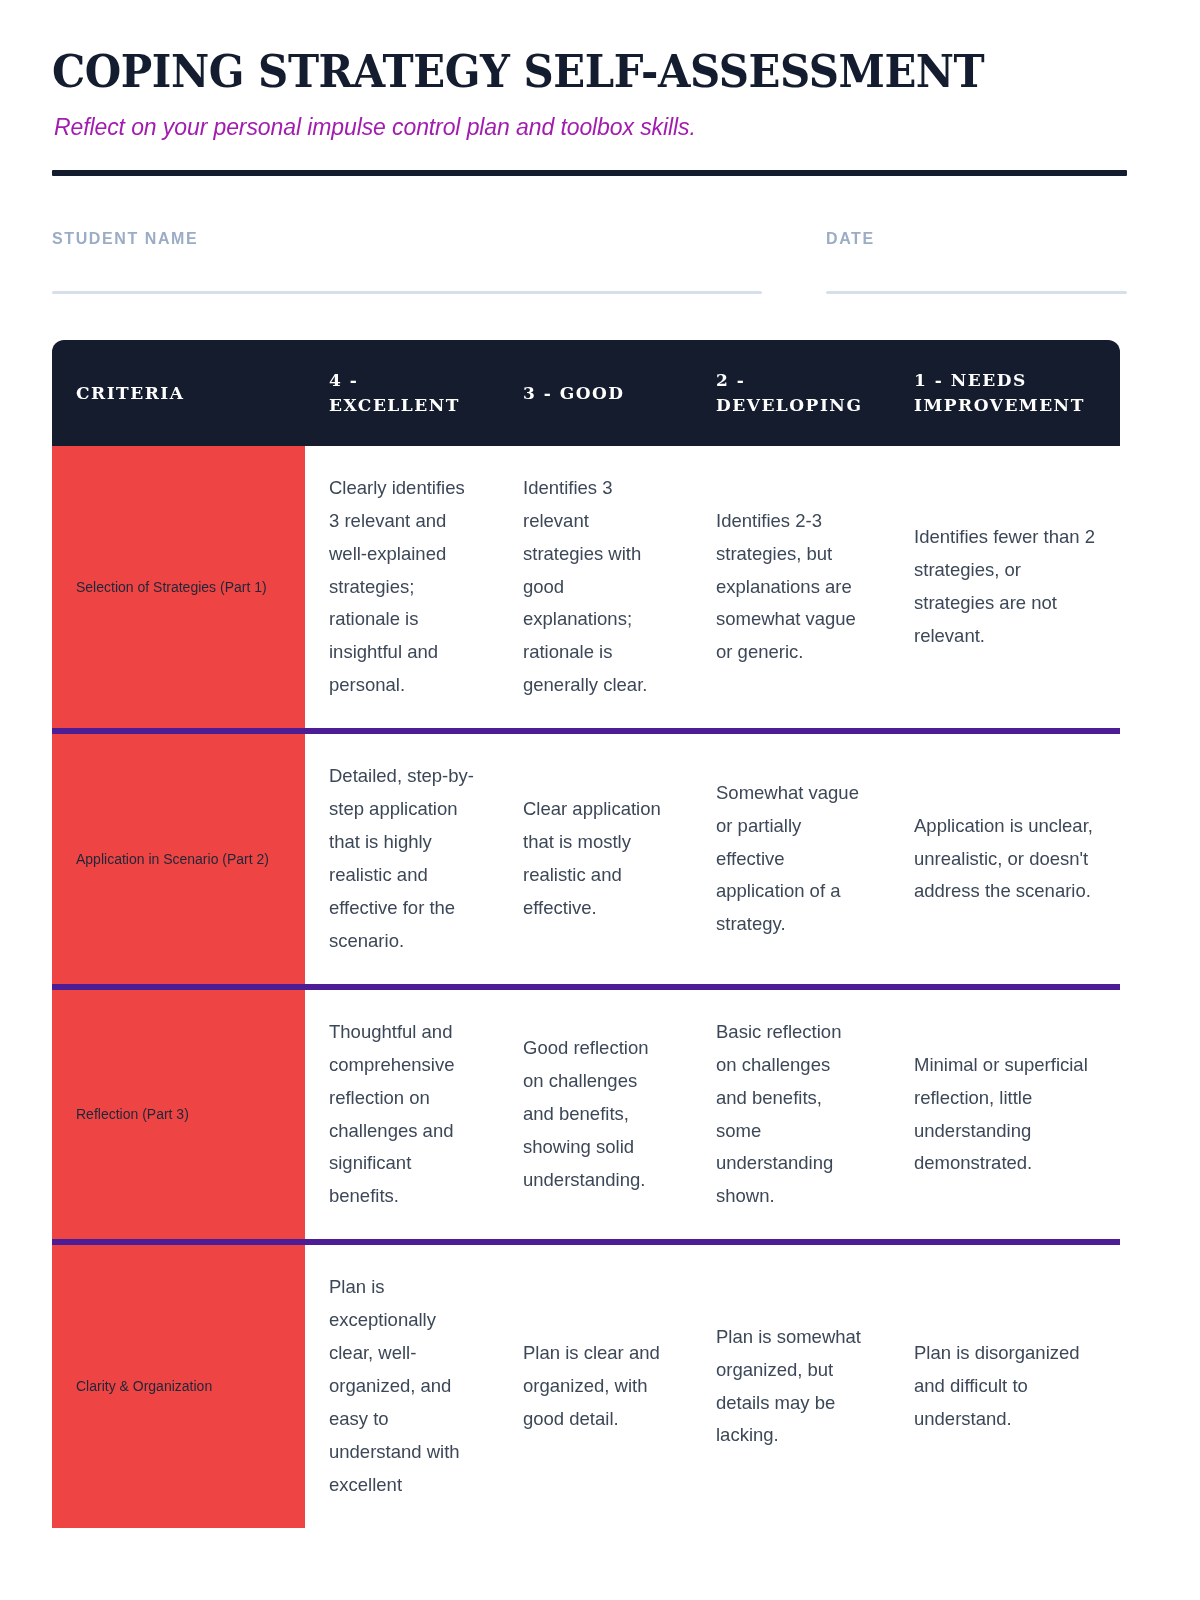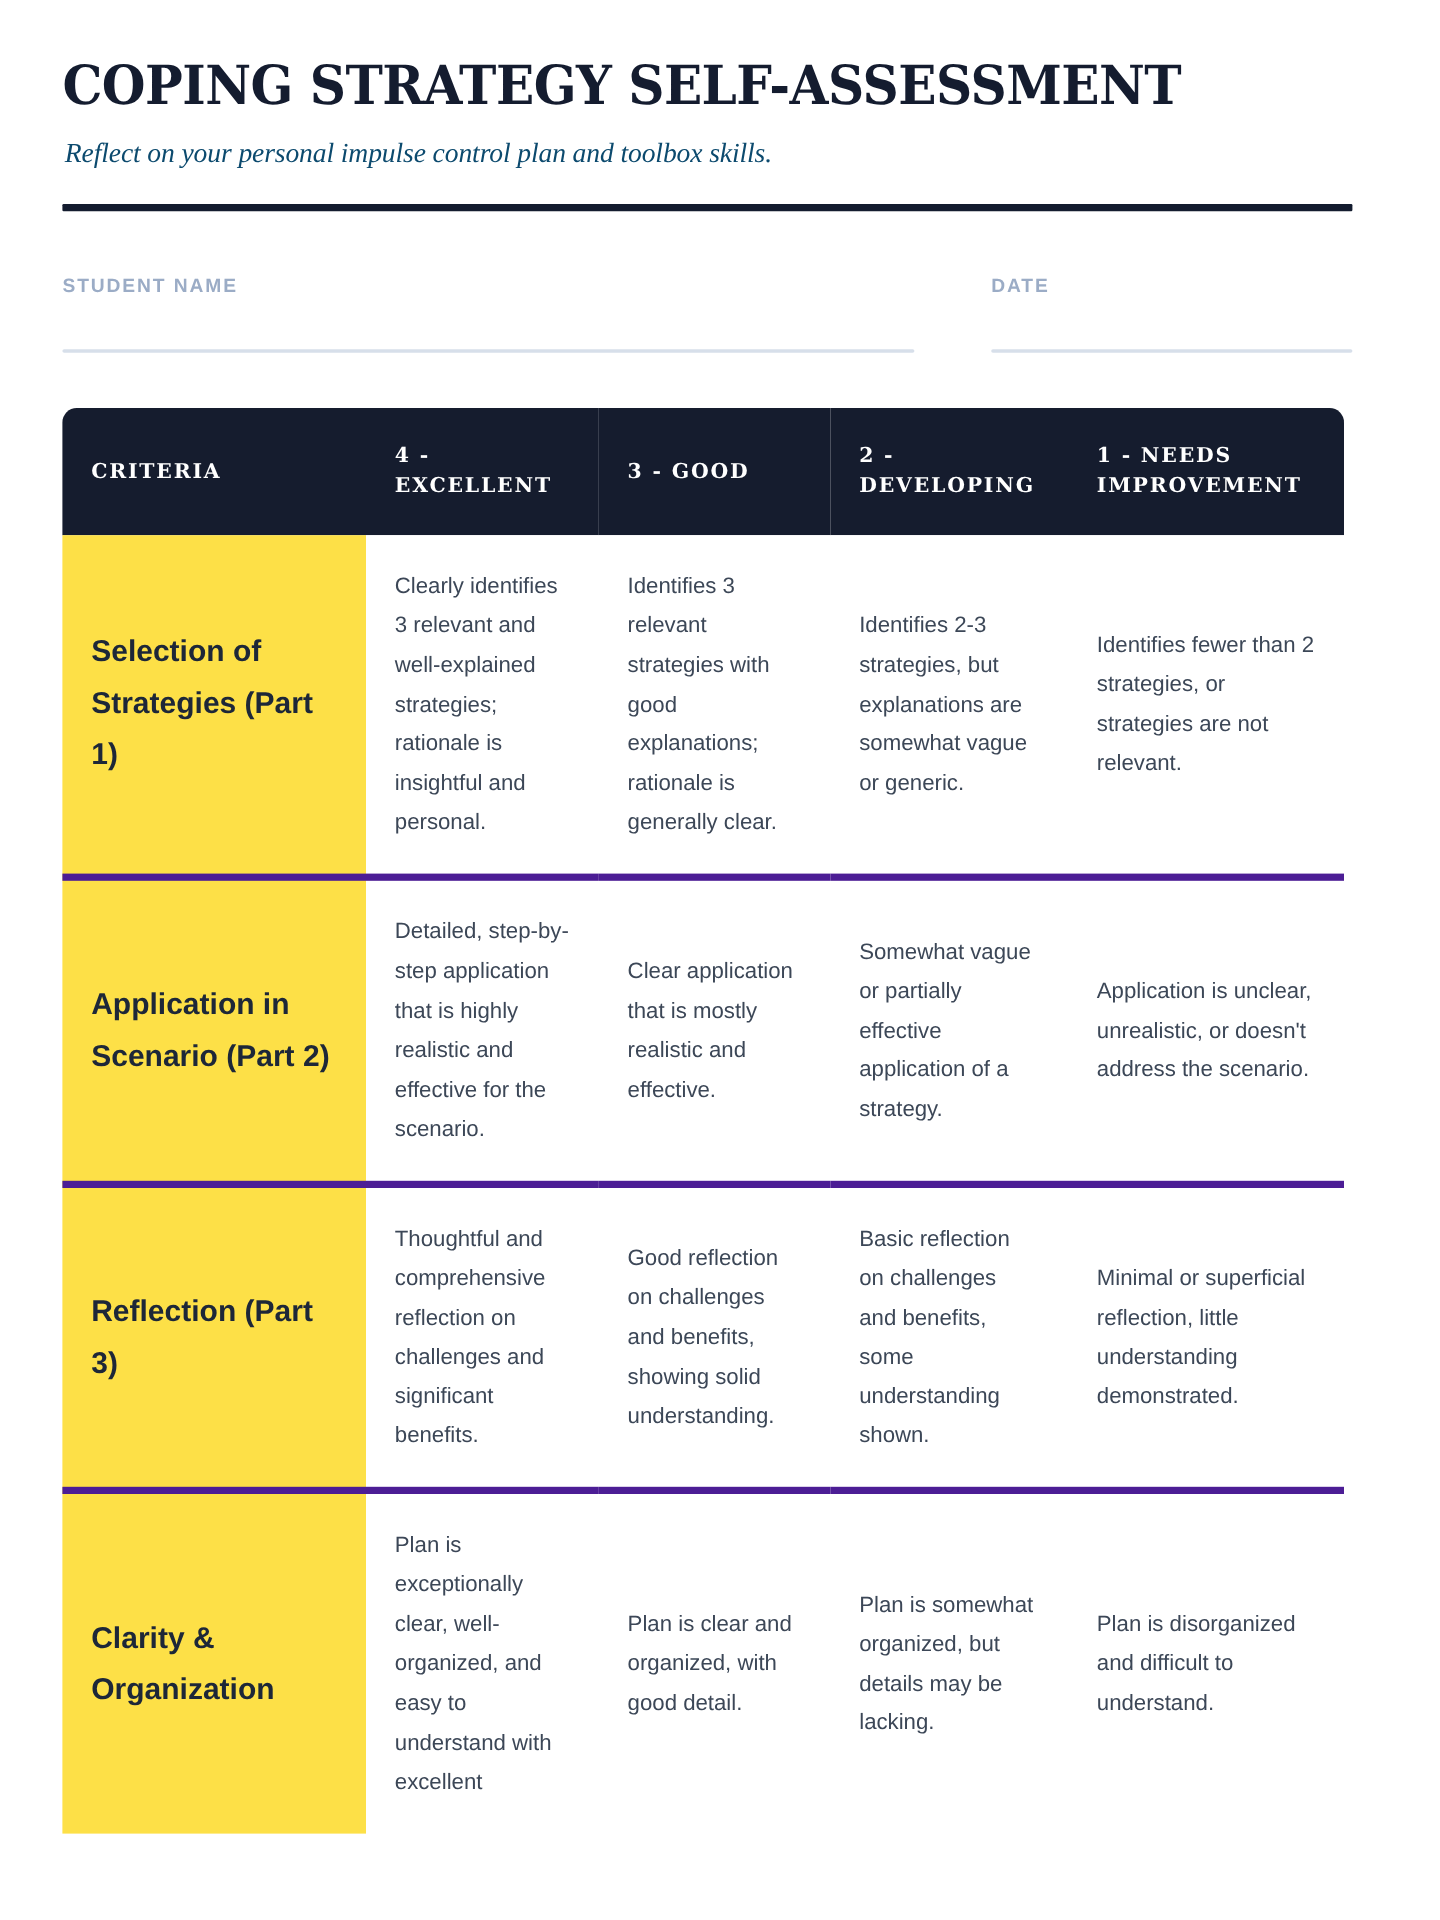--- a/index.html
+++ b/index.html
@@ -36,25 +36,25 @@
     line-height: 1.08;
     letter-spacing: -0.5px;
     color: #141c2f;
     margin: 0;
     text-transform: uppercase;
     transform: scaleX(0.93);
     transform-origin: left center;
     white-space: nowrap;
   }
   .doc-subtitle {
-    font-family: Liberation Serif, serif;
+    font-family: Liberation Sans, sans-serif;
     font-style: italic;
     font-size: 23px;
     line-height: 1.3;
-    color: #0c4a6e;
+    color: #a21caf;
     margin: 16px 0 0 2px;
     letter-spacing: -0.1px;
   }
   .title-rule {
     margin-top: 28px;
     height: 6px;
     background: #141c2f;
     width: 1075px;
     border-radius: 1px;
   }
@@ -125,24 +125,24 @@
     font-size: 18.5px;
     line-height: 1.78;
     color: #3c4757;
     vertical-align: middle;
     padding: 26px 24px 26px 24px;
     border-bottom: 6px solid #4c1d95;
     background: #ffffff;
     box-sizing: border-box;
   }
   .rubric tbody td.criteria-cell {
-    background: #fde047;
-    font-weight: 700;
+    background: #ef4444;
+    font-weight: 400;
     color: #1d2738;
-    font-size: 25px;
+    font-size: 14px;
     line-height: 1.72;
     padding-left: 24px;
     padding-right: 18px;
   }
   .rubric tbody tr:last-child td {
     border-bottom: none;
     margin-top: 11px;
   }
 
   

